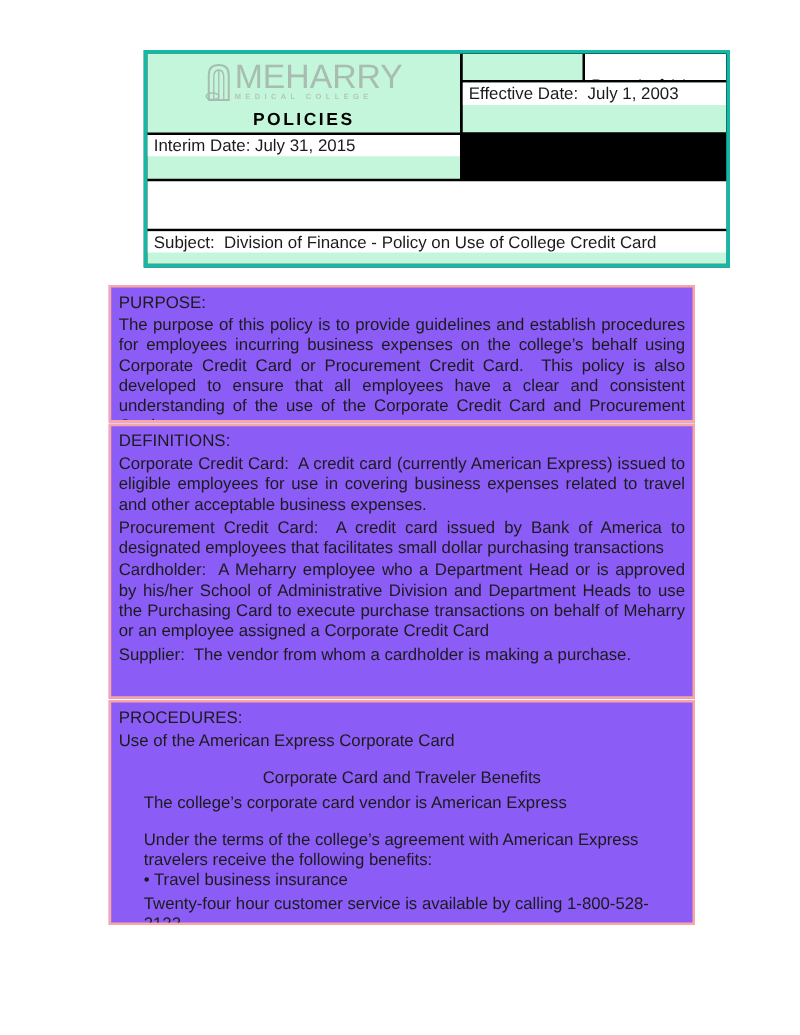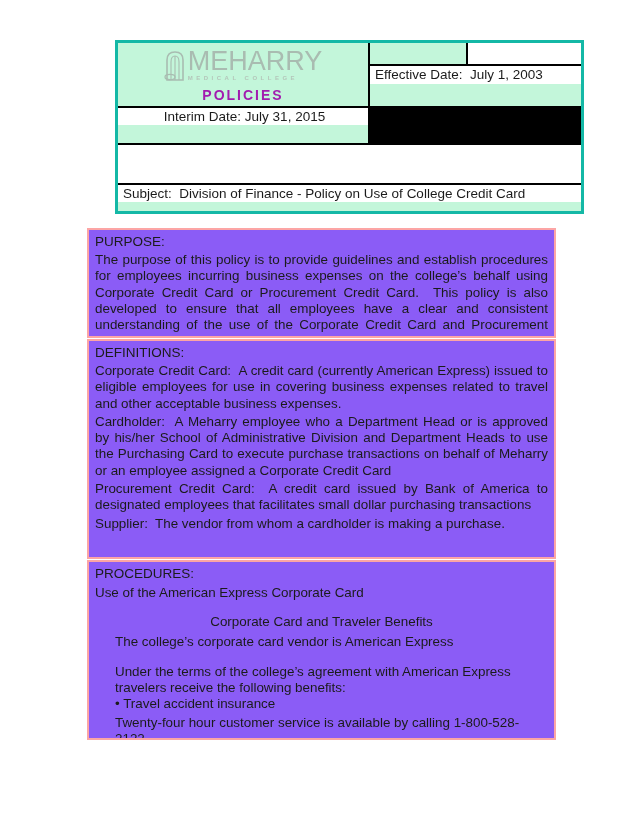--- a/index.html
+++ b/index.html
@@ -36,21 +36,21 @@
     grid-column:2;grid-row:1;
     display:grid;
     grid-template-columns:96px 1fr;
     grid-template-rows:21px 1fr;
     gap:2px;
     background:#000;
   }
   .cell-minigreen{grid-column:1;grid-row:1;}
   .cell-page{grid-column:2;grid-row:1;}
   .cell-effective{grid-column:1 / span 2;grid-row:2;}
-  .cell-interim{grid-column:1;grid-row:2;text-align:center;}
+  .cell-interim{grid-column:1;grid-row:2;}
   .cell-revised{grid-column:2;grid-row:2;}
   .cell-approved{grid-column:1 / span 2;grid-row:3;}
   .cell-subject{grid-column:1 / span 2;grid-row:4;}
 
   .strip{
     background:#fff;
     font-size:13.5px;line-height:16px;
     padding:1px 2px 0 5px;
     white-space:pre-wrap;
   }
@@ -65,21 +65,21 @@
   .brand-name{
     font-size:27px;line-height:25px;font-weight:400;
     letter-spacing:0px;color:#a9bcb1;
   }
   .brand-sub{
     font-size:6px;letter-spacing:3.5px;color:#b4c6ba;
     margin-top:1px;font-weight:700;
   }
   .policies-label{
     font-size:14px;font-weight:700;letter-spacing:2px;
-    color:#a21caf;margin-top:5px;text-align:center;
+    color:#000000;margin-top:5px;text-align:center;
   }
   .arch-icon{margin-top:1px;}
 
   
   .main{position:absolute;left:87px;top:228px;width:469px;}
   .section{
     box-sizing:border-box;
     border:2px solid #fca5a5;background:#8b5cf6;
     padding:3px 6px 0 6px;overflow:hidden;
   }
@@ -163,29 +163,29 @@
   <div class="main">
 
     <div class="section sec-purpose">
       <div class="sec-heading">PURPOSE:</div>
       <p class="body-just">The purpose of this policy is to provide guidelines and establish procedures for employees incurring business expenses on the college’s behalf using Corporate Credit Card or Procurement Credit Card.  This policy is also developed to ensure that all employees have a clear and consistent understanding of the use of the Corporate Credit Card and Procurement Card.</p>
     </div>
 
     <div class="section sec-definitions">
       <div class="sec-heading">DEFINITIONS:</div>
       <p class="body-just def-para">Corporate Credit Card:  A credit card (currently American Express) issued to eligible employees for use in covering business expenses related to travel and other acceptable business expenses.</p>
+      <p class="body-just def-para">Procurement Credit Card:  A credit card issued by Bank of America to designated employees that facilitates small dollar purchasing transactions</p>
       <p class="body-just def-para">Cardholder:  A Meharry employee who a Department Head or is approved by his/her School of Administrative Division and Department Heads to use the Purchasing Card to execute purchase transactions on behalf of Meharry or an employee assigned a Corporate Credit Card</p>
-      <p class="body-just def-para">Procurement Credit Card:  A credit card issued by Bank of America to designated employees that facilitates small dollar purchasing transactions</p>
       <p class="body-just def-para def-last">Supplier:  The vendor from whom a cardholder is making a purchase.</p>
     </div>
 
     <div class="section sec-procedures">
       <div class="sec-heading">PROCEDURES:</div>
       <p class="proc-line proc-sub">Use of the American Express Corporate Card</p>
       <p class="proc-line proc-center">Corporate Card and Traveler Benefits</p>
       <p class="proc-line proc-indent proc-vendor">The college’s corporate card vendor is American Express</p>
       <p class="proc-line proc-indent proc-terms">Under the terms of the college’s agreement with American Express travelers receive the following benefits:</p>
-      <p class="proc-line proc-indent proc-bullet">• Travel accident insurance</p>
+      <p class="proc-line proc-indent proc-bullet">• Travel business insurance</p>
       <p class="proc-line proc-indent proc-footer">Twenty-four hour customer service is available by calling 1-800-528-2122.</p>
     </div>
 
   </div>
 </div>
 
 </body></html>

